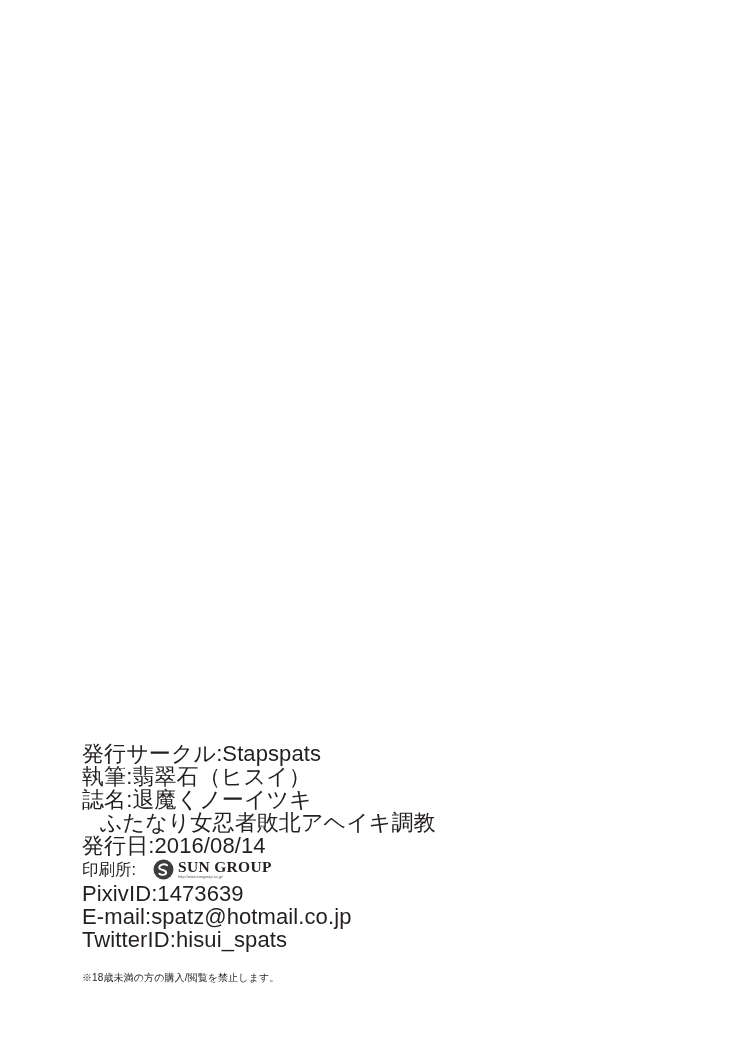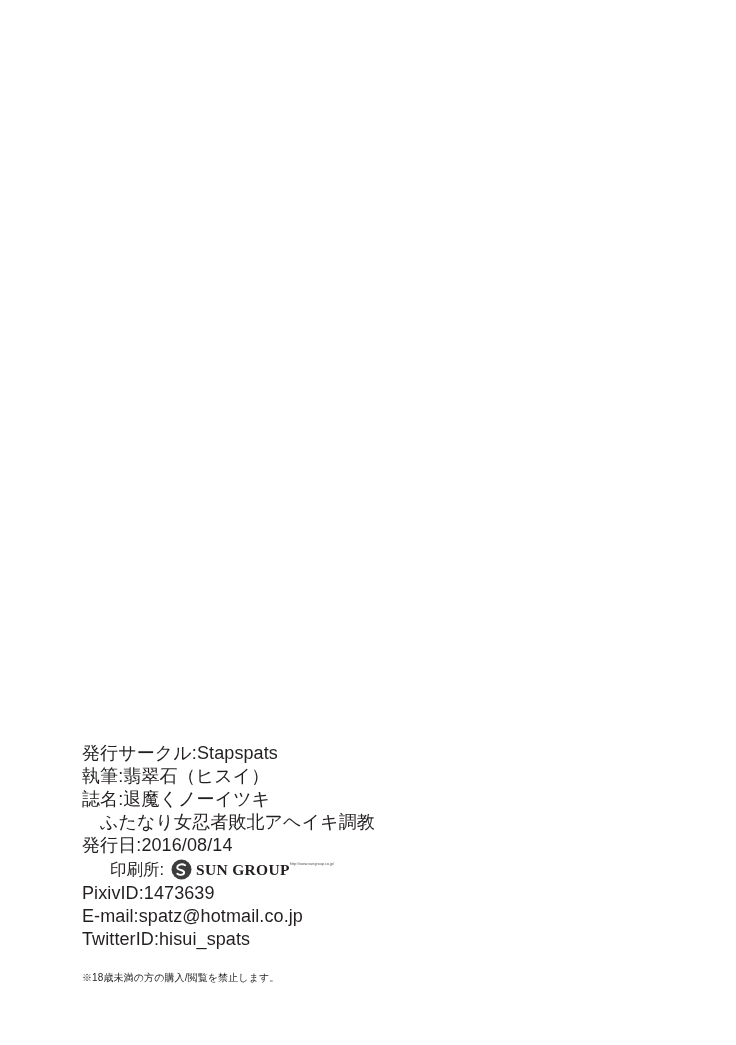--- a/index.html
+++ b/index.html
@@ -20,55 +20,54 @@
     inset: 0;
     background: #ffffff;
   }
   .colophon {
     position: absolute;
     left: 82px;
     top: 742px;
     width: 580px;
   }
   .colophon-line {
-    font-size: 18px;
+    font-size: 22px;
     line-height: 23px;
     letter-spacing: 0.1px;
     white-space: nowrap;
     color: #231f20;
   }
   .colophon-line.indent {
     padding-left: 18px;
   }
   .printer-line {
     display: flex;
     align-items: center;
-    gap: 6px;
+    gap: 16px;
     height: 25px;
-    margin-left: 28px;
   }
   .printer-label {
     font-size: 16.5px;
     line-height: 23px;
     white-space: nowrap;
   }
   .sun-logo {
     display: flex;
     align-items: center;
     gap: 4px;
     margin-left: 1px;
   }
   .sun-mark {
     width: 21px;
     height: 21px;
     flex: 0 0 auto;
   }
   .sun-text {
     display: flex;
-    flex-direction: row;
+    flex-direction: column;
     justify-content: flex-end;
     line-height: 1;
   }
   .sun-text .main {
     font-family: "Liberation Serif", serif;
     font-weight: bold;
     font-size: 15.5px;
     letter-spacing: 0.3px;
     color: #231f20;
   }

